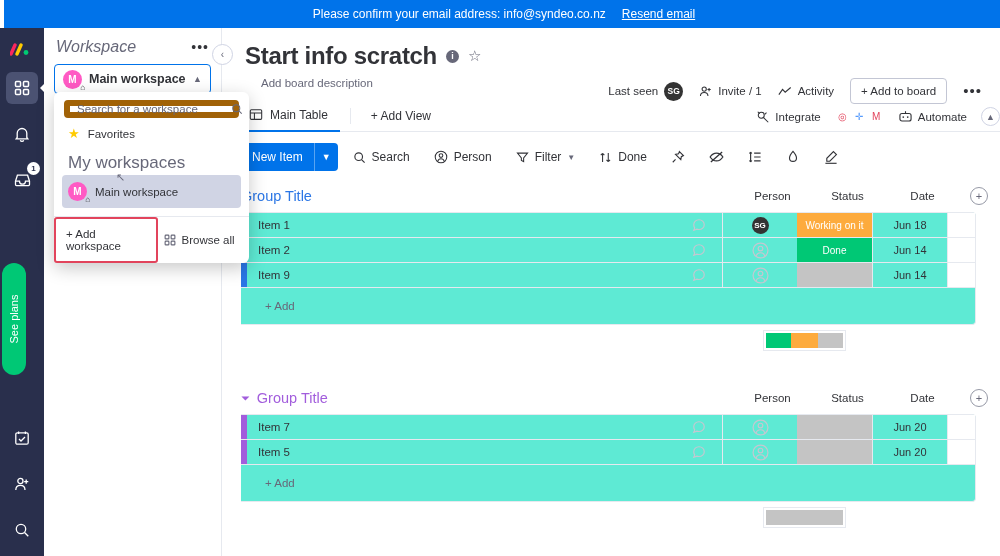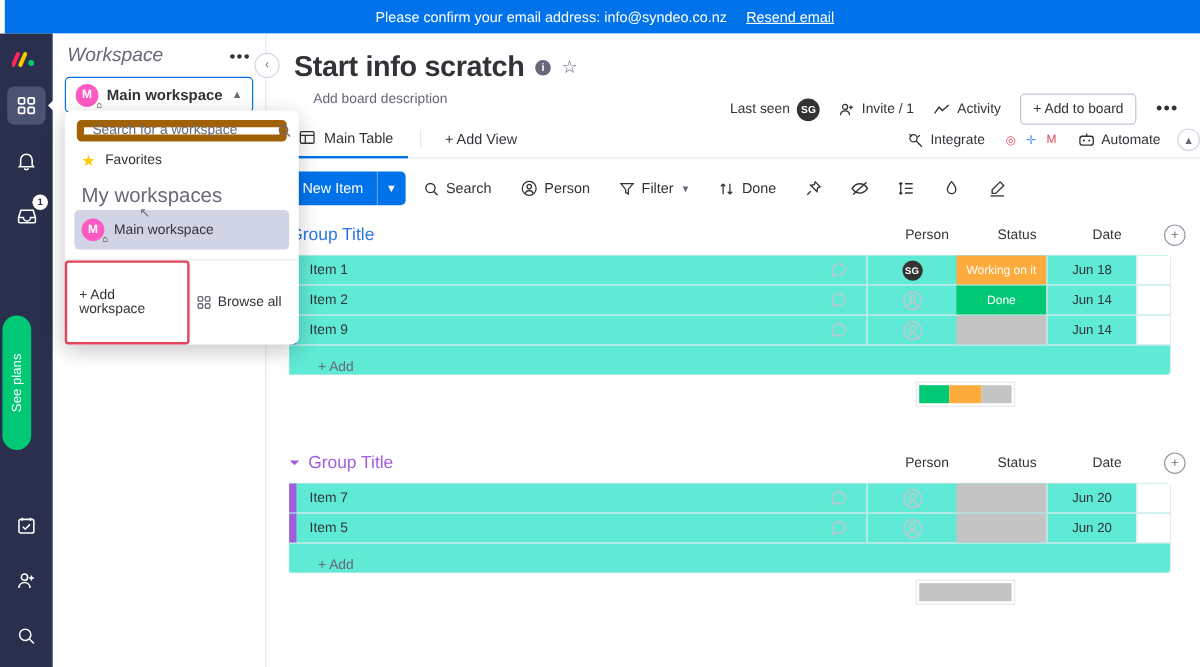--- a/index.html
+++ b/index.html
@@ -105,21 +105,21 @@
   .dd-section { padding: 4px 14px 2px 14px; font-size: 17px; color:#676879; }
   .dd-item {
     display:flex; align-items:center; gap:8px; margin: 0 8px; padding: 7px 6px;
     border-radius: 4px; background: #d0d4e4; font-size: 11.5px; color:#323338; cursor:pointer;
     position: relative;
   }
   .dd-footer {
     display:flex; border-top: 1px solid #e6e9ef; margin-top: 8px;
   }
   .dd-add {
-    flex: 1; padding: 21px 10px; font-size: 11.5px; color:#323338; cursor:pointer;
+    flex: 1; padding: 9px 10px; font-size: 11.5px; color:#323338; cursor:pointer;
     border: 2px solid #e2445c; border-radius: 3px;
   }
   .dd-browse {
     flex: 1; padding: 9px 6px; font-size: 11.5px; color:#323338; cursor:pointer;
     display:flex; align-items:center; gap:6px;
   }
   .cursor-ico { position:absolute; left: 54px; top: -4px; font-size: 11px; color:#676879; }
 
   
   .board { position: absolute; top: 28px; left: 223px; width: 777px; height: 528px; background:#fff; }
@@ -198,21 +198,21 @@
   .row { display:flex; align-items:stretch; height: 25px; border-bottom:1px solid #e6e9ef; position:relative; }
   .row:last-child { border-bottom:none; }
   .row-bar { width: 6px; flex:0 0 auto; }
   .row-name { flex:1; display:flex; align-items:center; padding-left: 11px; font-size: 11.5px; color:#323338; }
   .row-chat { width: 46px; display:flex; align-items:center; justify-content:center; color:#c5c7d0; font-size:13px; }
   .cell { width: 75px; border-left: 1px solid #e6e9ef; display:flex; align-items:center; justify-content:center; font-size:11px; }
   .cell.person { color:#c5c7d0; }
   .cell.status { border-left:none; color:#fff; font-size: 10px; }
   .cell.date { color:#323338; }
   .cell.pad { width: 28px; border-left: 1px solid #e6e9ef; background:#fff; }
-  .add-row { height: 24px; display:flex; align-items:flex-end; }
+  .add-row { height: 24px; display:flex; align-items:flex-start;margin-top:12px; }
   .add-row .row-bar { opacity: 0.45; }
   .add-row .lbl { padding-left: 18px; font-size: 11.5px; color:#676879; cursor:pointer; }
   .summary { margin-top: 5px; position:relative; height: 21px; }
   .summary-bar {
     position:absolute; left: 522px; top:0; width: 83px; height: 21px;
     display:flex; border:1px solid #e6e9ef; background:#fff; padding:2px;
   }
   .seg { height: 100%; }
   .avatar-mini {
     width:17px;height:17px;border-radius:50%;background:#333;color:#fff;font-size:8px;font-weight:bold;

